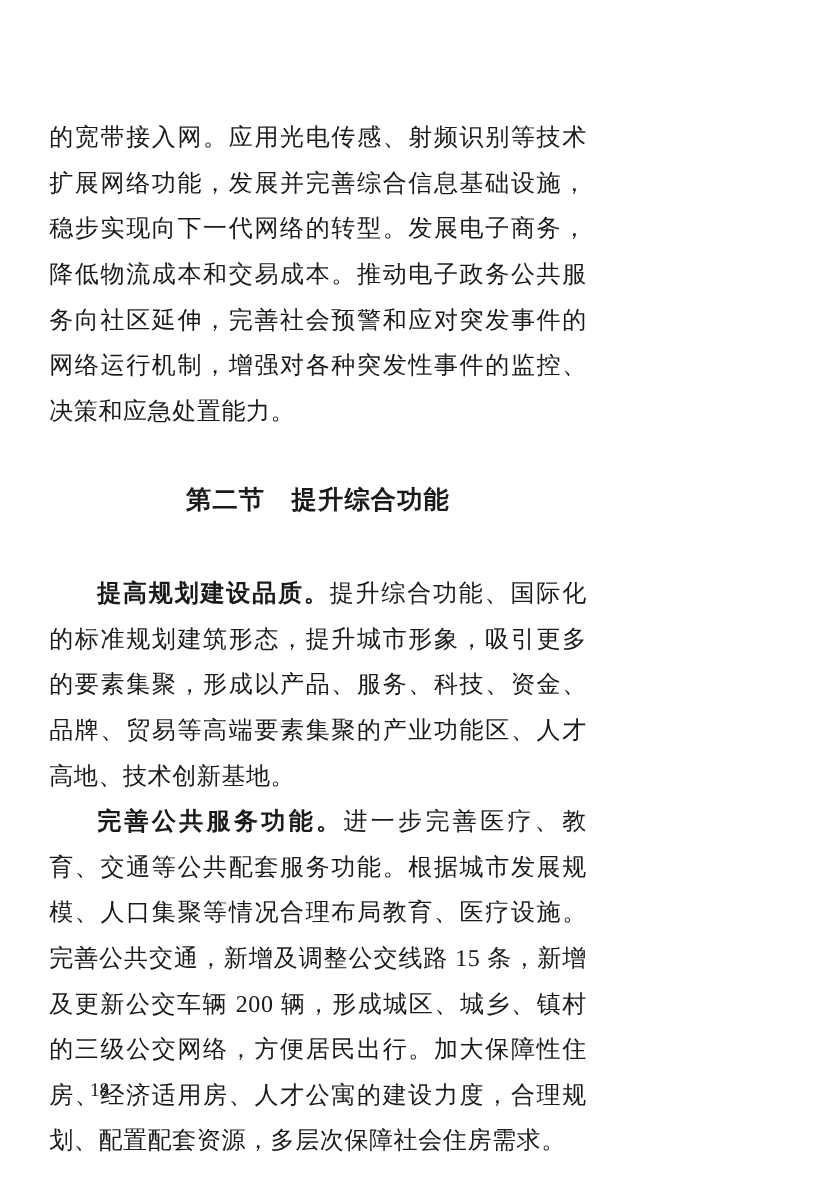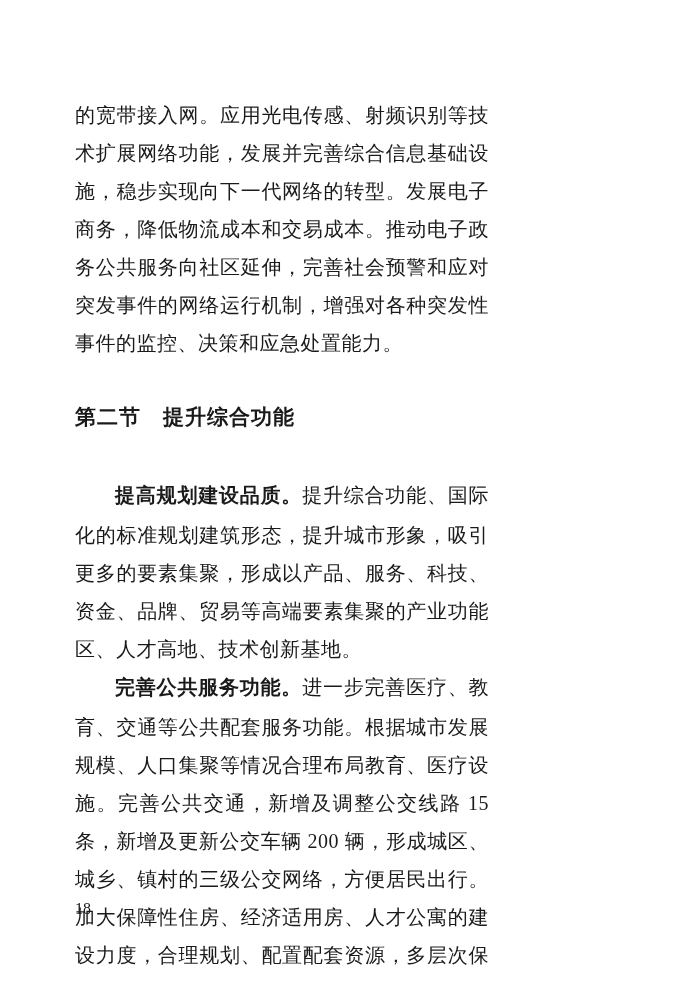--- a/index.html
+++ b/index.html
@@ -14,48 +14,48 @@
     overflow: hidden;
     font-family: "Liberation Serif", "DejaVu Serif", serif;
     color: #1a1a1a;
   }
   .page {
     position: absolute;
     top: 0; left: 0;
     width: 556px;
     height: 982px;
     box-sizing: border-box;
-    padding: 96px 67px 0 75px;
+    padding: 96px 67px 0 41px;
     background: #ffffff;
   }
   .body-text {
     font-size: 20px;
     line-height: 38px;
     text-align: justify;
     text-justify: inter-ideograph;
     letter-spacing: 0.5px;
     margin: 0;
   }
   .para-lead {
-    font-family: Liberation Mono, monospace;
+    font-family: Liberation Sans, sans-serif;
     font-weight: bold;
     letter-spacing: 0.5px;
   }
   .indent {
     text-indent: 2em;
   }
   .fill-last {
     text-align-last: justify;
   }
   .section-heading {
     font-family: "Liberation Sans", "DejaVu Sans", sans-serif;
     font-weight: bold;
     font-size: 21px;
     line-height: 38px;
-    text-align: left;
+    text-align: center;
     margin: 36px 0 40px 0;
     letter-spacing: 1px;
   }
   .page-number {
     position: absolute;
     left: 75px;
     top: 898px;
     font-size: 16px;
     line-height: 22px;
     font-family: "Liberation Serif", "DejaVu Serif", serif;

